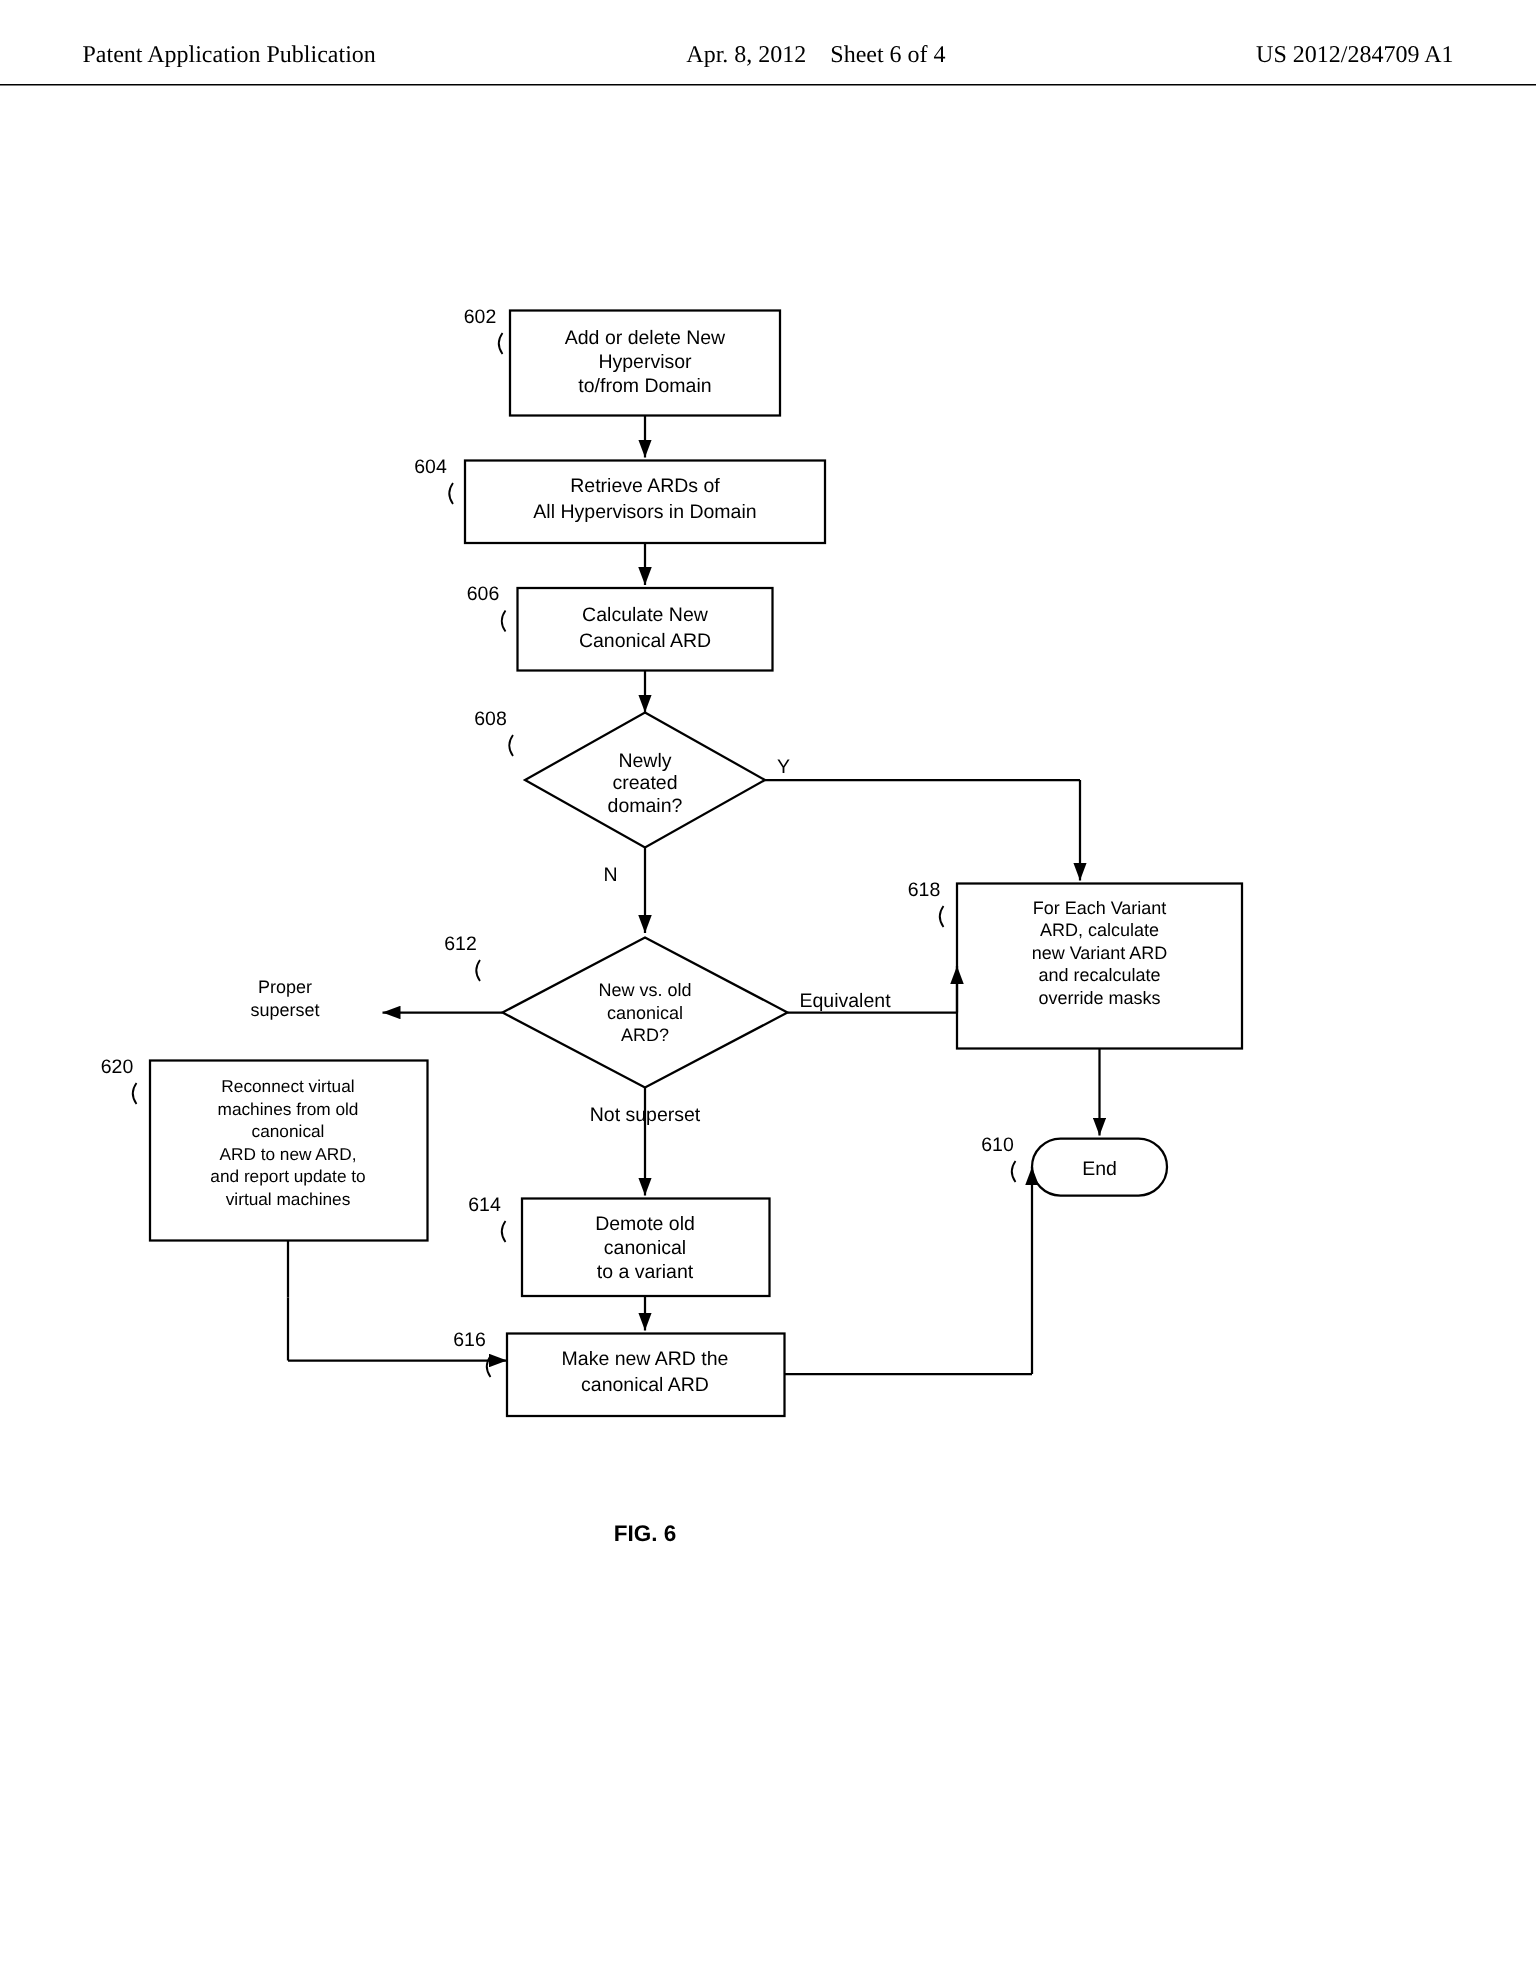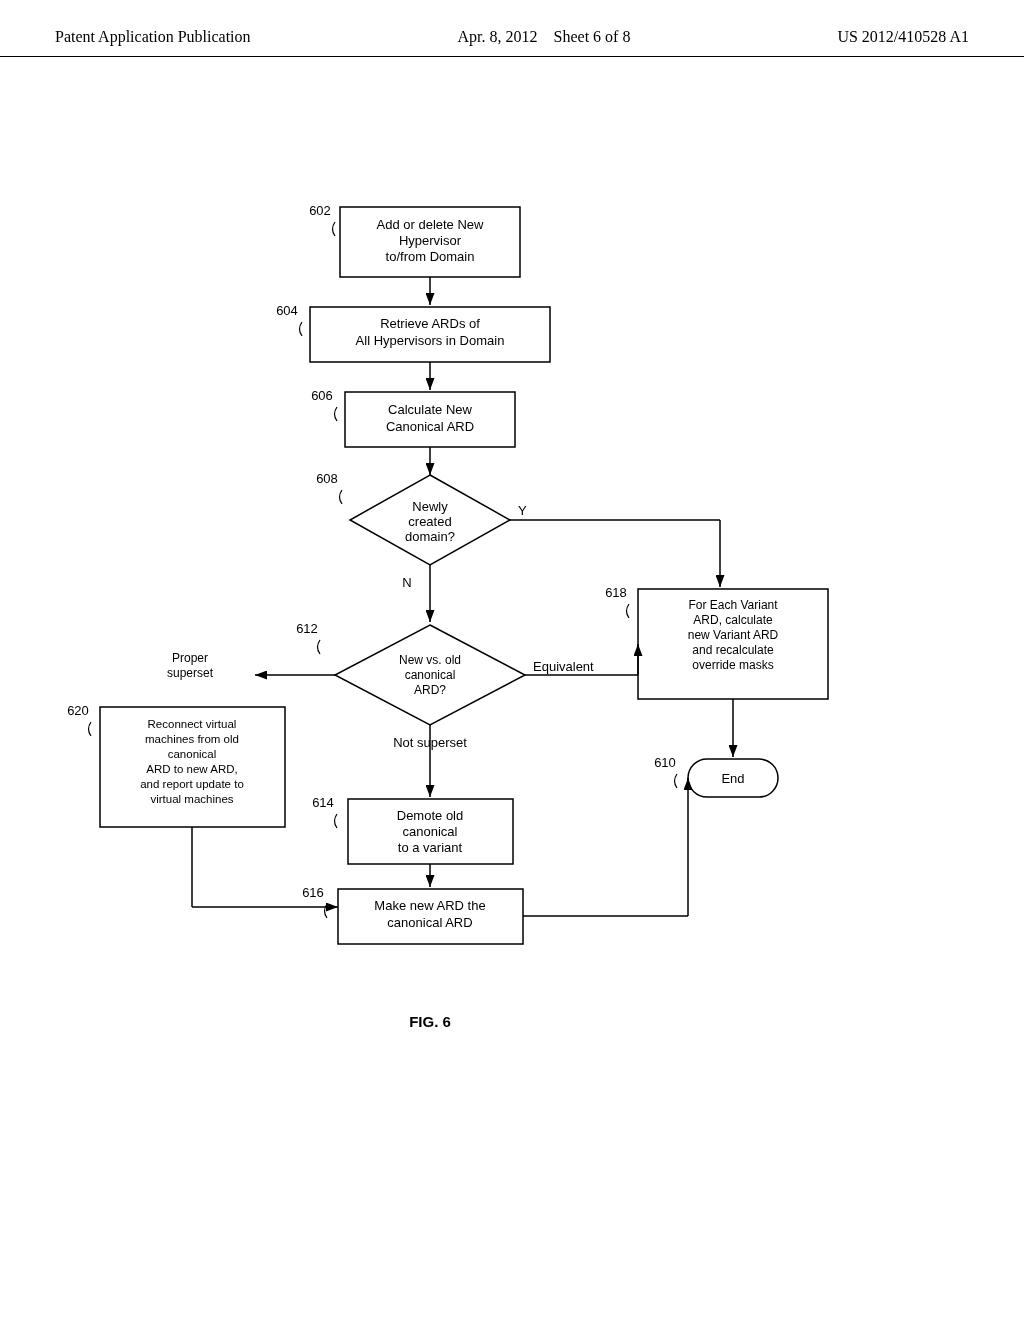--- a/index.html
+++ b/index.html
@@ -35,23 +35,23 @@
       width: 100%;
       height: 100%;
     }
   </style>
 </head>
 <body>
 
 <div class="header">
   <span>Patent Application Publication</span>
   <span>
-    <span>Apr. 8, 2012</span>&nbsp;&nbsp;&nbsp;&nbsp;<span>Sheet 6 of 8</span>
+    <span>Apr. 8, 2012</span>&nbsp;&nbsp;&nbsp;&nbsp;<span>Sheet 6 of 4</span>
   </span>
-  <span>US 2012/410528 A1</span>
+  <span>US 2012/284709 A1</span>
 </div>
 
 <div class="diagram-area">
   <svg class="flowchart" viewBox="0 0 1024 1230" xmlns="http://www.w3.org/2000/svg">
     <defs>
       <marker id="arrowhead" markerWidth="8" markerHeight="6" refX="8" refY="3" orient="auto">
         <polygon points="0 0, 8 3, 0 6" fill="#000"></polygon>
       </marker>
     </defs>
 

